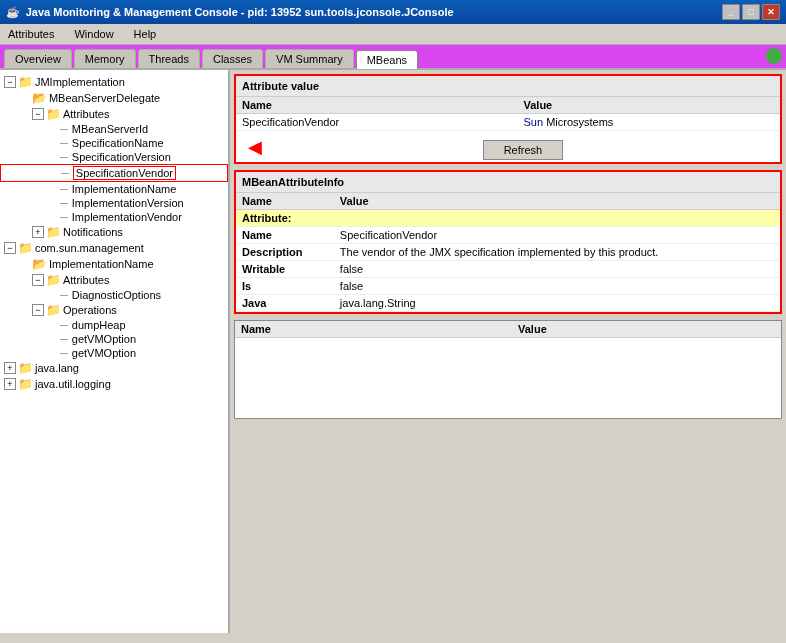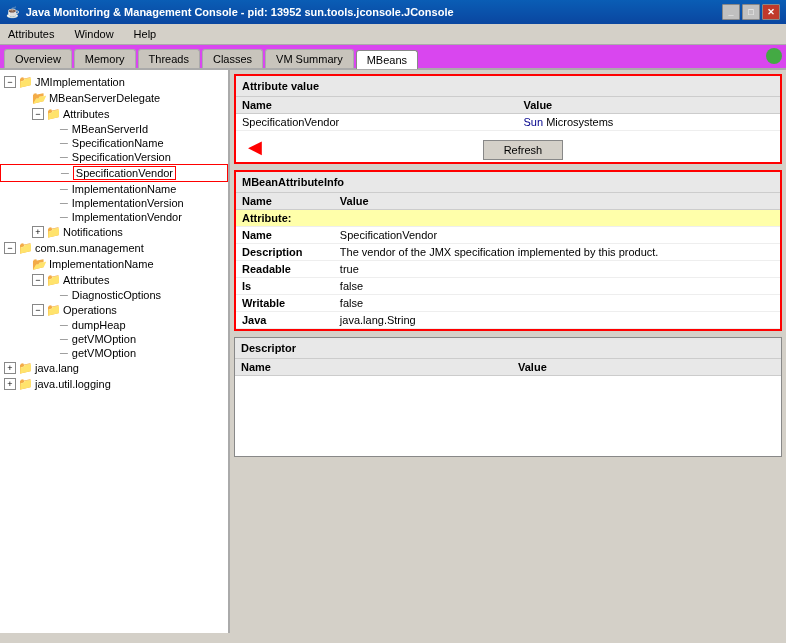--- a/index.html
+++ b/index.html
@@ -375,41 +375,36 @@
             </tr>
             <tr>
               <td><b>Name</b></td>
               <td>SpecificationVendor</td>
             </tr>
             <tr>
               <td><b>Description</b></td>
               <td>The vendor of the JMX specification implemented by this product.</td>
             </tr>
             <tr>
-              <td><b>Readable</b></td>
-              <td>true</td>
+              <td><b>Writable</b></td>
+              <td>false</td>
             </tr>
             <tr>
               <td><b>Is</b></td>
               <td>false</td>
             </tr>
             <tr>
-              <td><b>Writable</b></td>
-              <td>false</td>
-            </tr>
-            <tr>
               <td><b>Java</b></td>
               <td>java.lang.String</td>
             </tr>
           </tbody>
       </table>
     </div>
 
     <div class="descriptor-section">
-      <div class="section-title">Descriptor</div>
       <table class="attr-table">
         <thead>
           <tr>
             <th>Name</th>
             <th>Value</th>
           </tr>
         </thead>
         <tbody id="descriptor-body">
         </tbody>
       </table>

